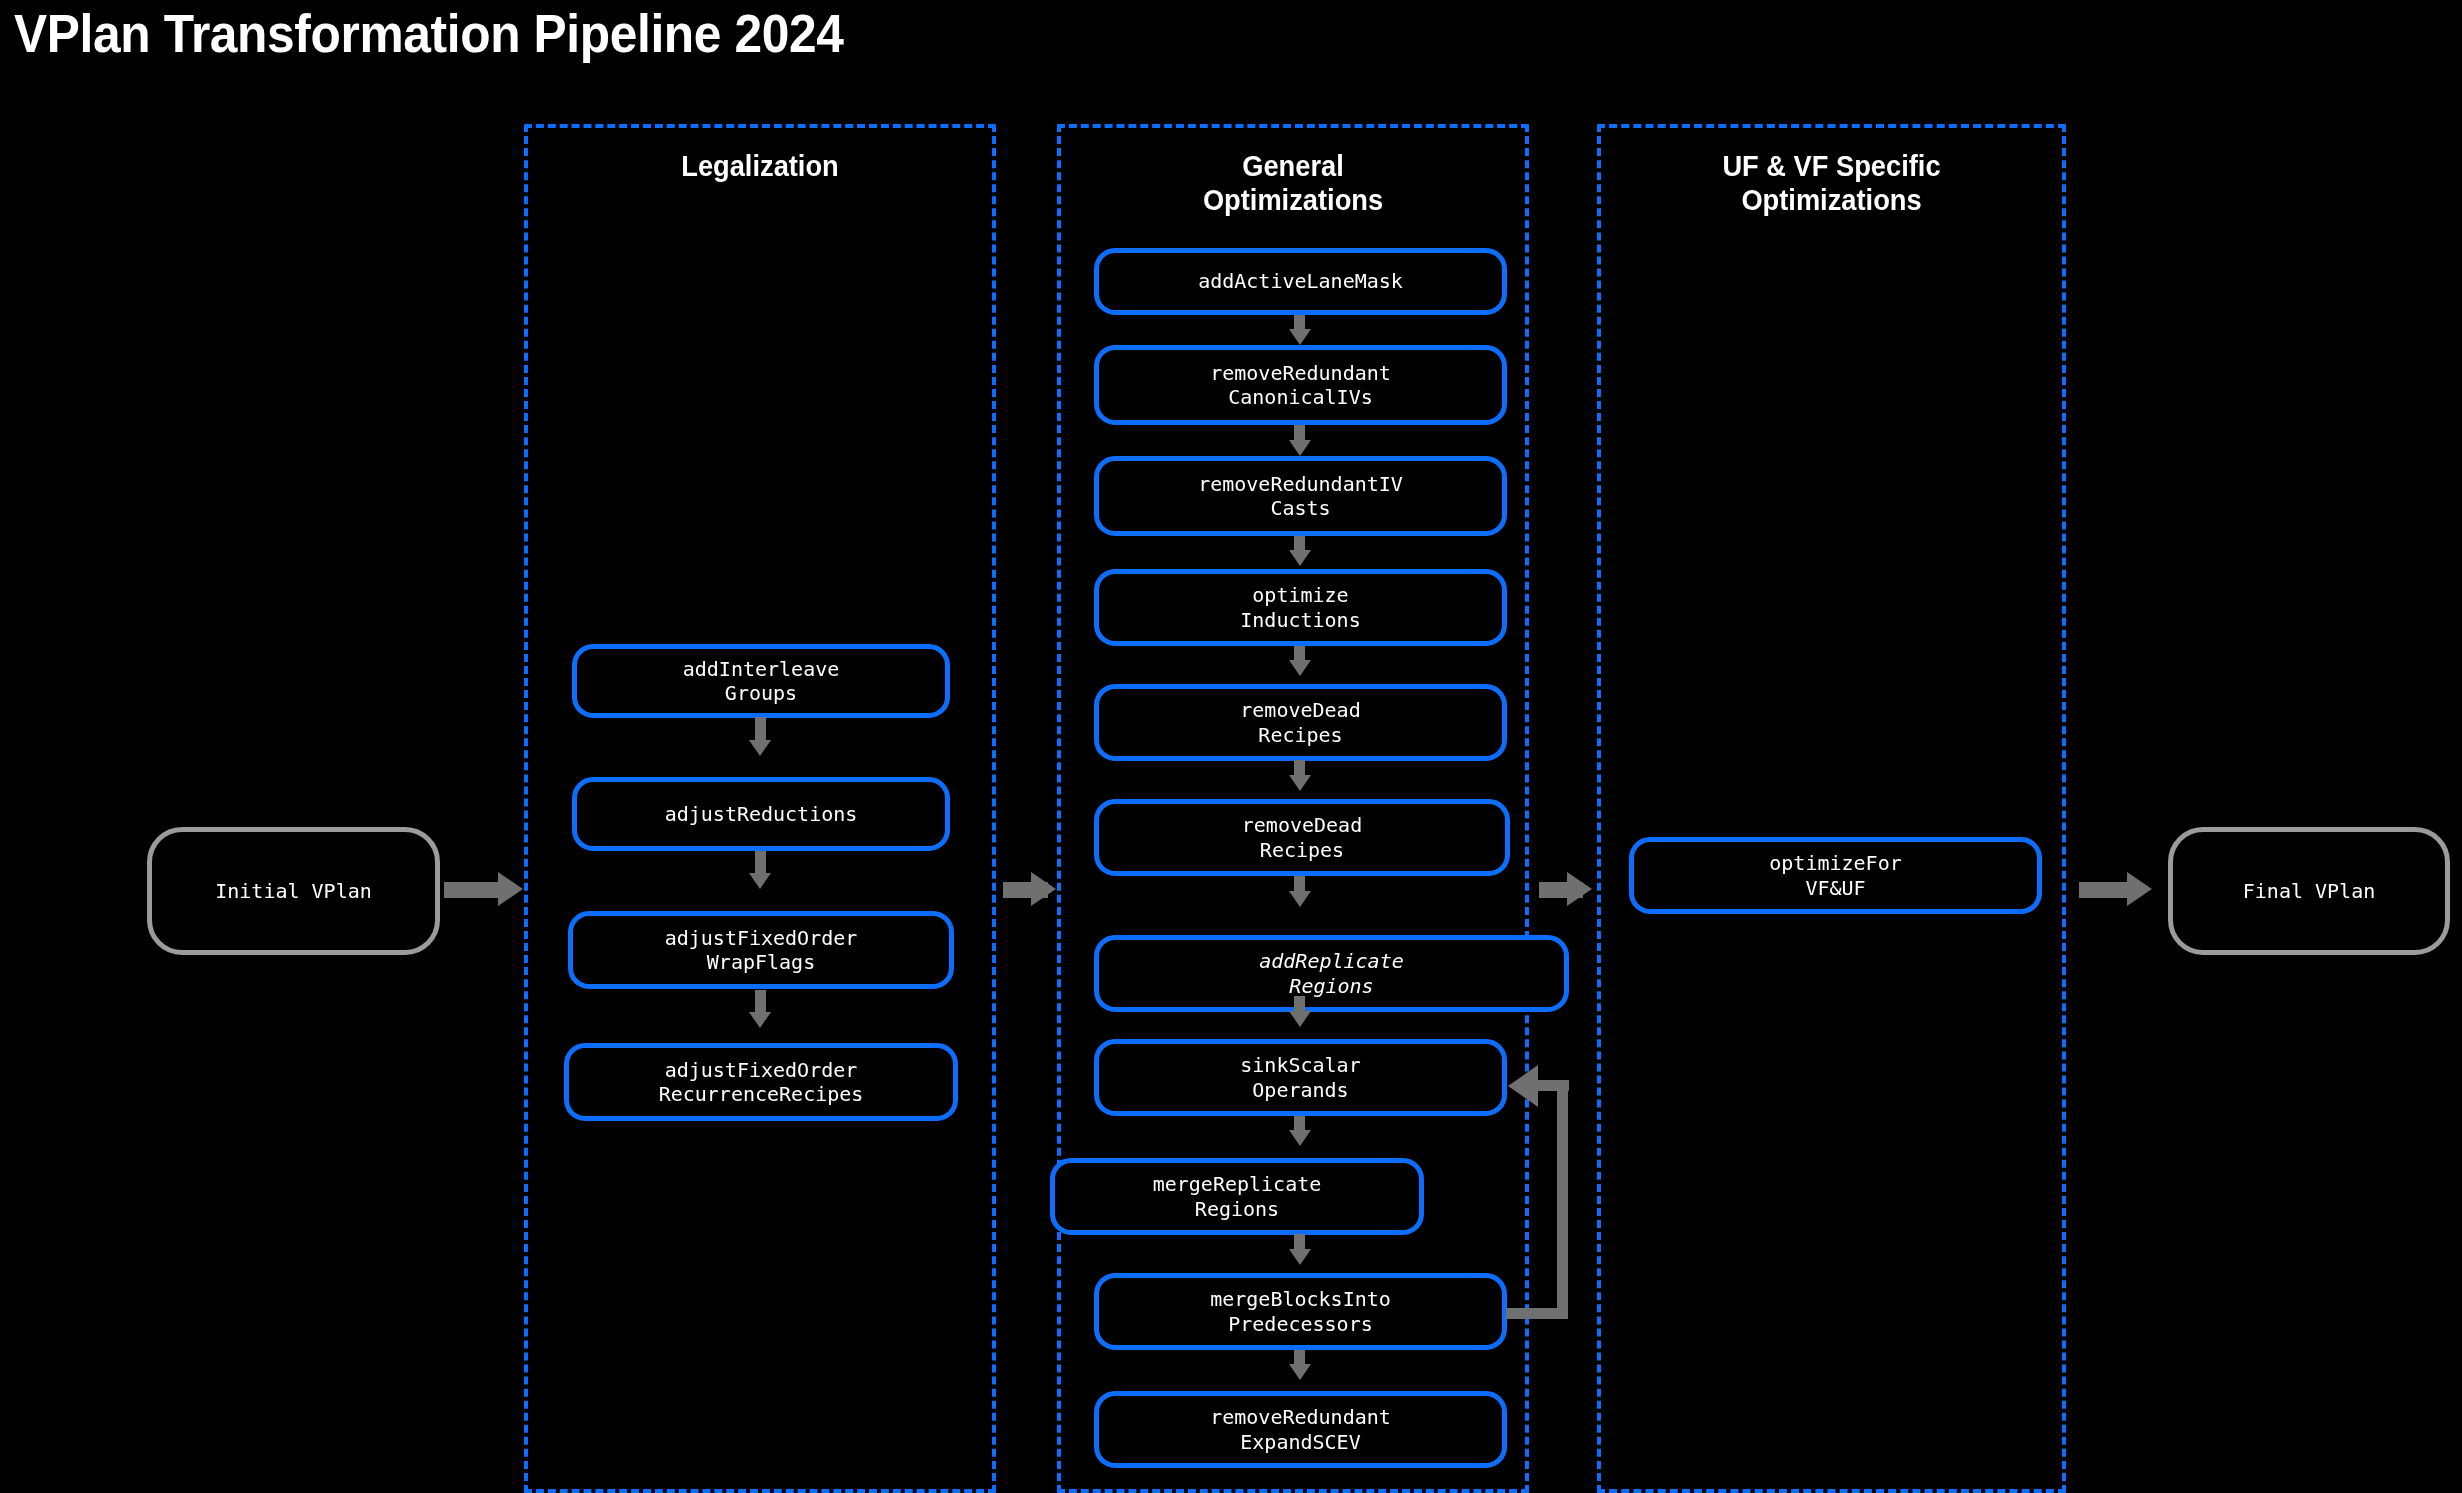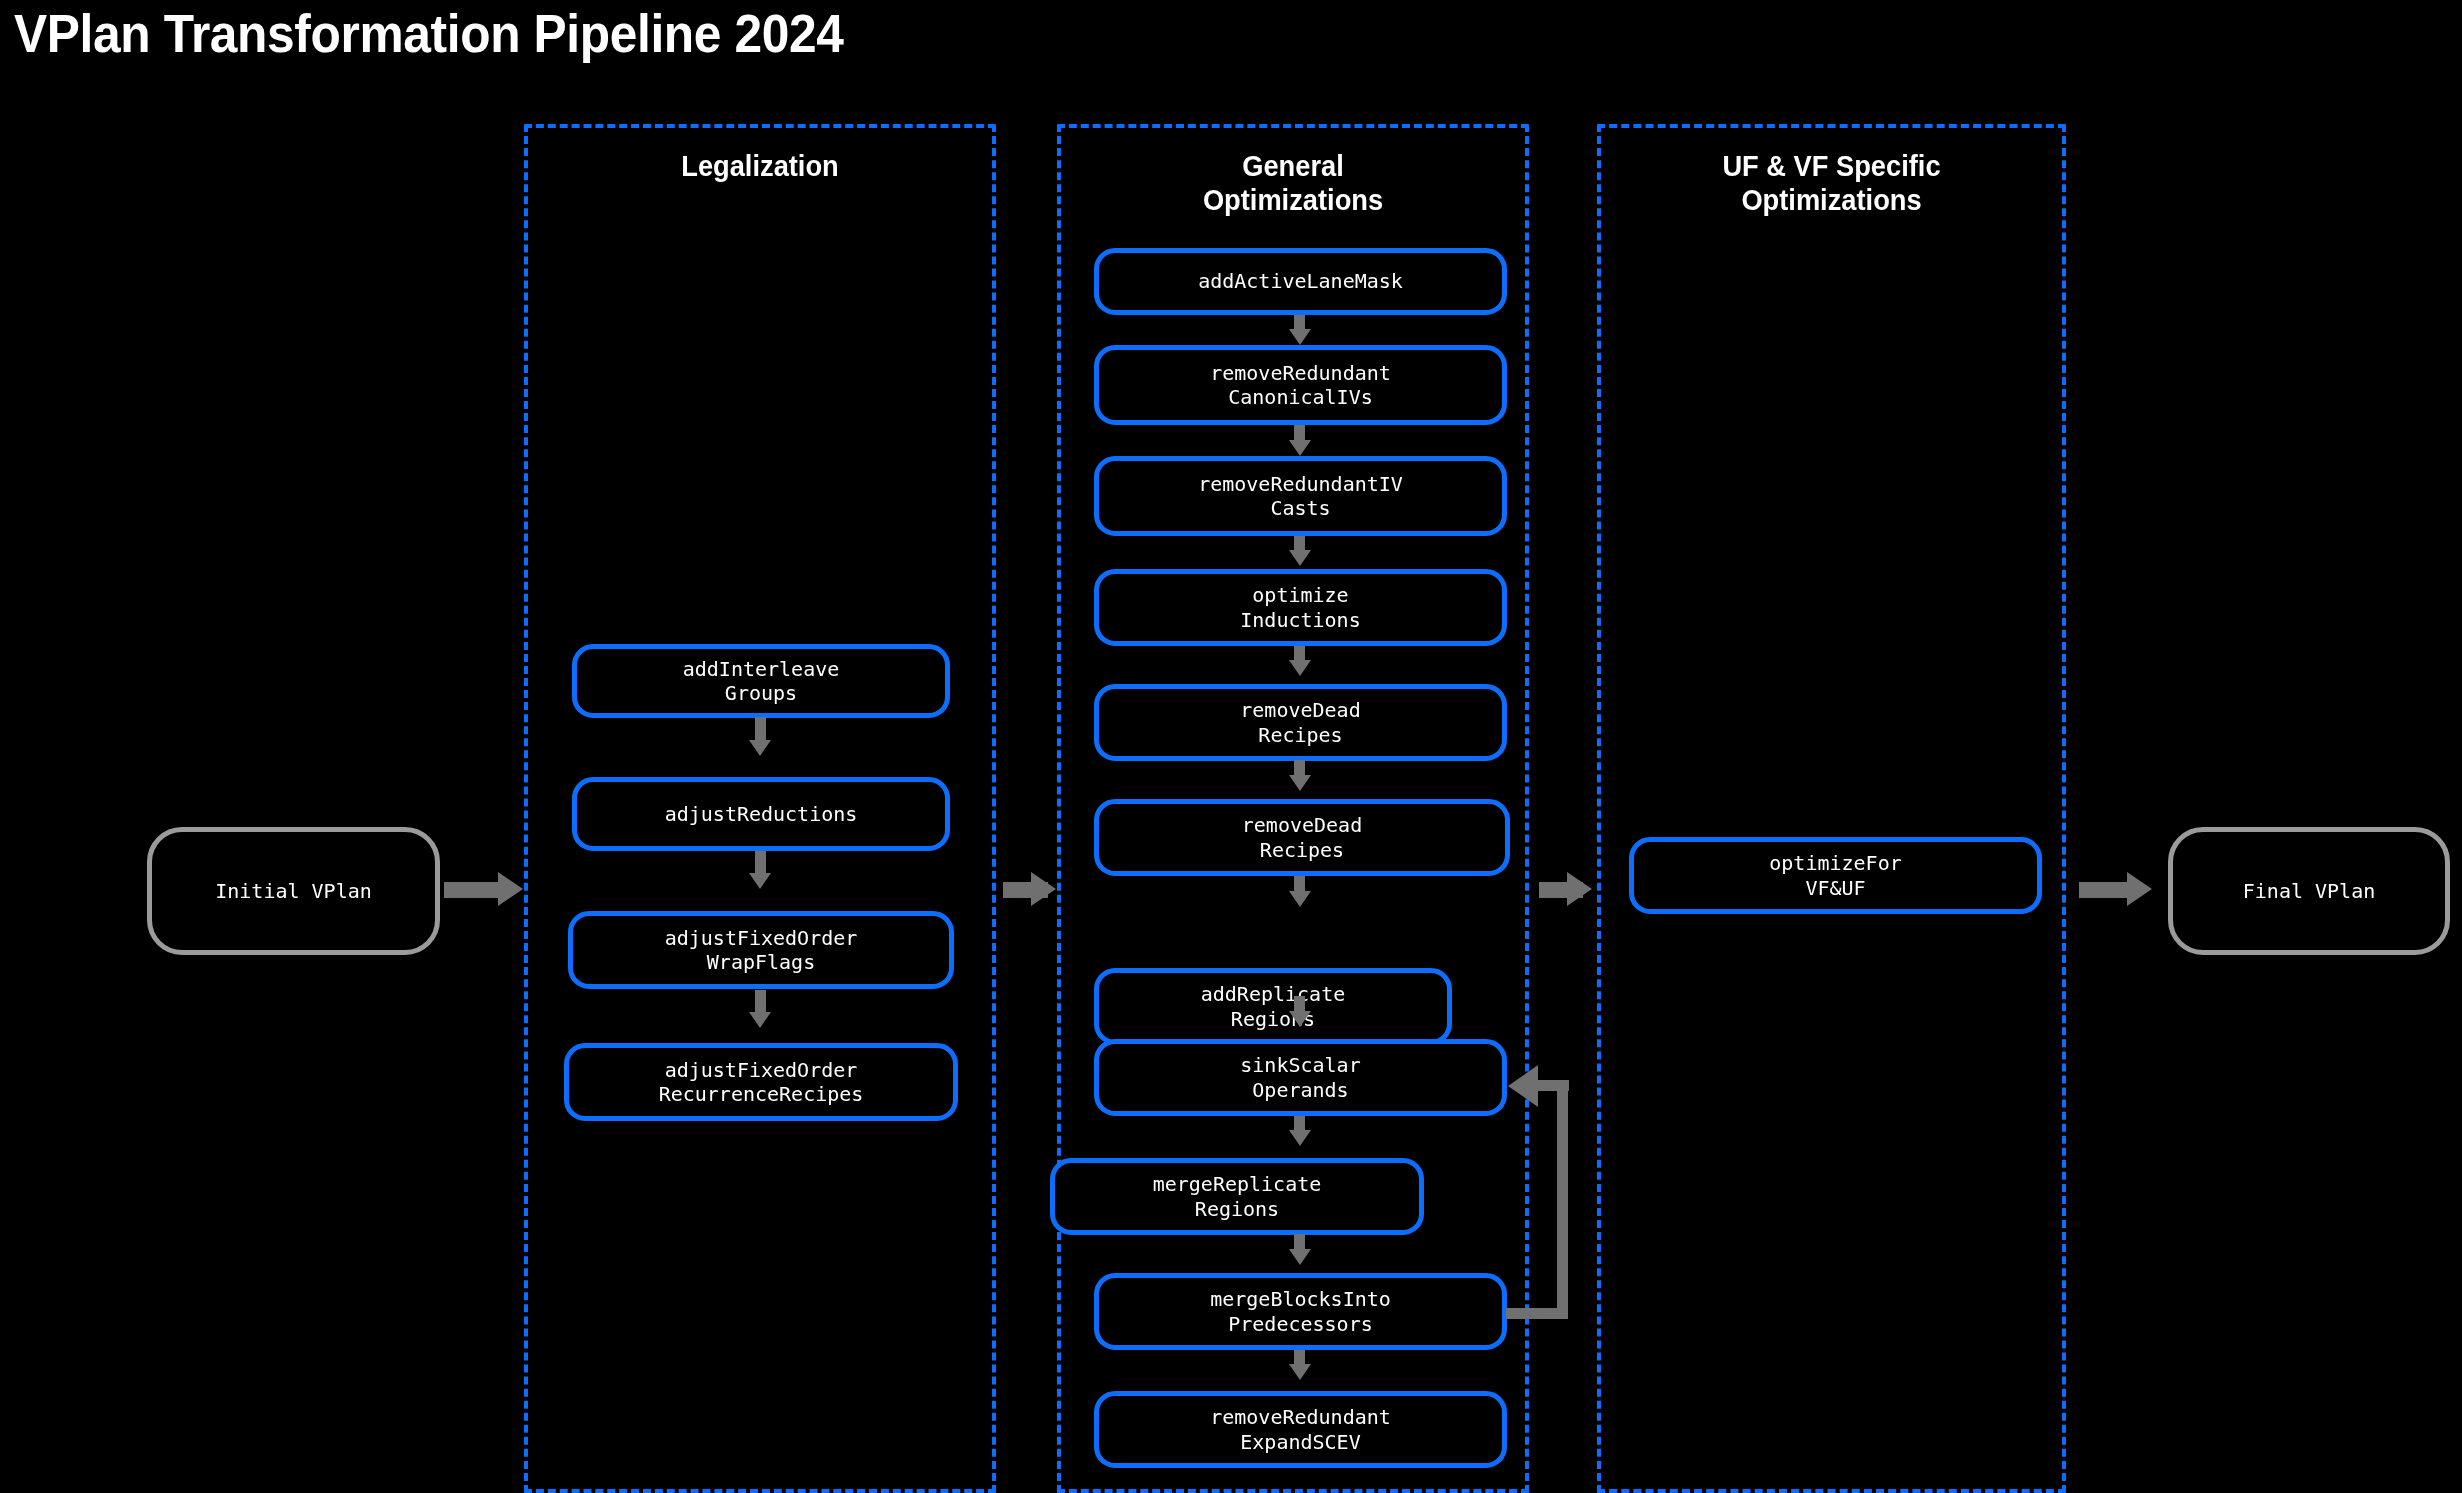--- a/index.html
+++ b/index.html
@@ -178,21 +178,21 @@
 
 <div class="edge-line" style="left:1294px; top:760px; width:11.2px; height:19px;"></div>
 <div class="arrow-down" style="left:1289px; top:775px;"></div>
 
 <div class="node" style="left:1094px; top:799px; width:416px; height:77px;">removeDead
 Recipes</div>
 
 <div class="edge-line" style="left:1294px; top:876px; width:11.2px; height:19px;"></div>
 <div class="arrow-down" style="left:1289px; top:891px;"></div>
 
-<div class="node" style="left:1094px; top:968px; width:358px; height:77px;">addReplicate
+<div class="node" style="left:1094px; top:935px; width:475px; height:77px;font-style:italic;">addReplicate
 Regions</div>
 
 <div class="edge-line" style="left:1294px; top:996px; width:11.2px; height:19px;"></div>
 <div class="arrow-down" style="left:1289px; top:1011px;"></div>
 
 <div class="node" style="left:1094px; top:1039px; width:413px; height:77px;">sinkScalar
 Operands</div>
 
 <div class="edge-line" style="left:1294px; top:1116px; width:11.2px; height:19px;"></div>
 <div class="arrow-down" style="left:1289px; top:1130px;"></div>

